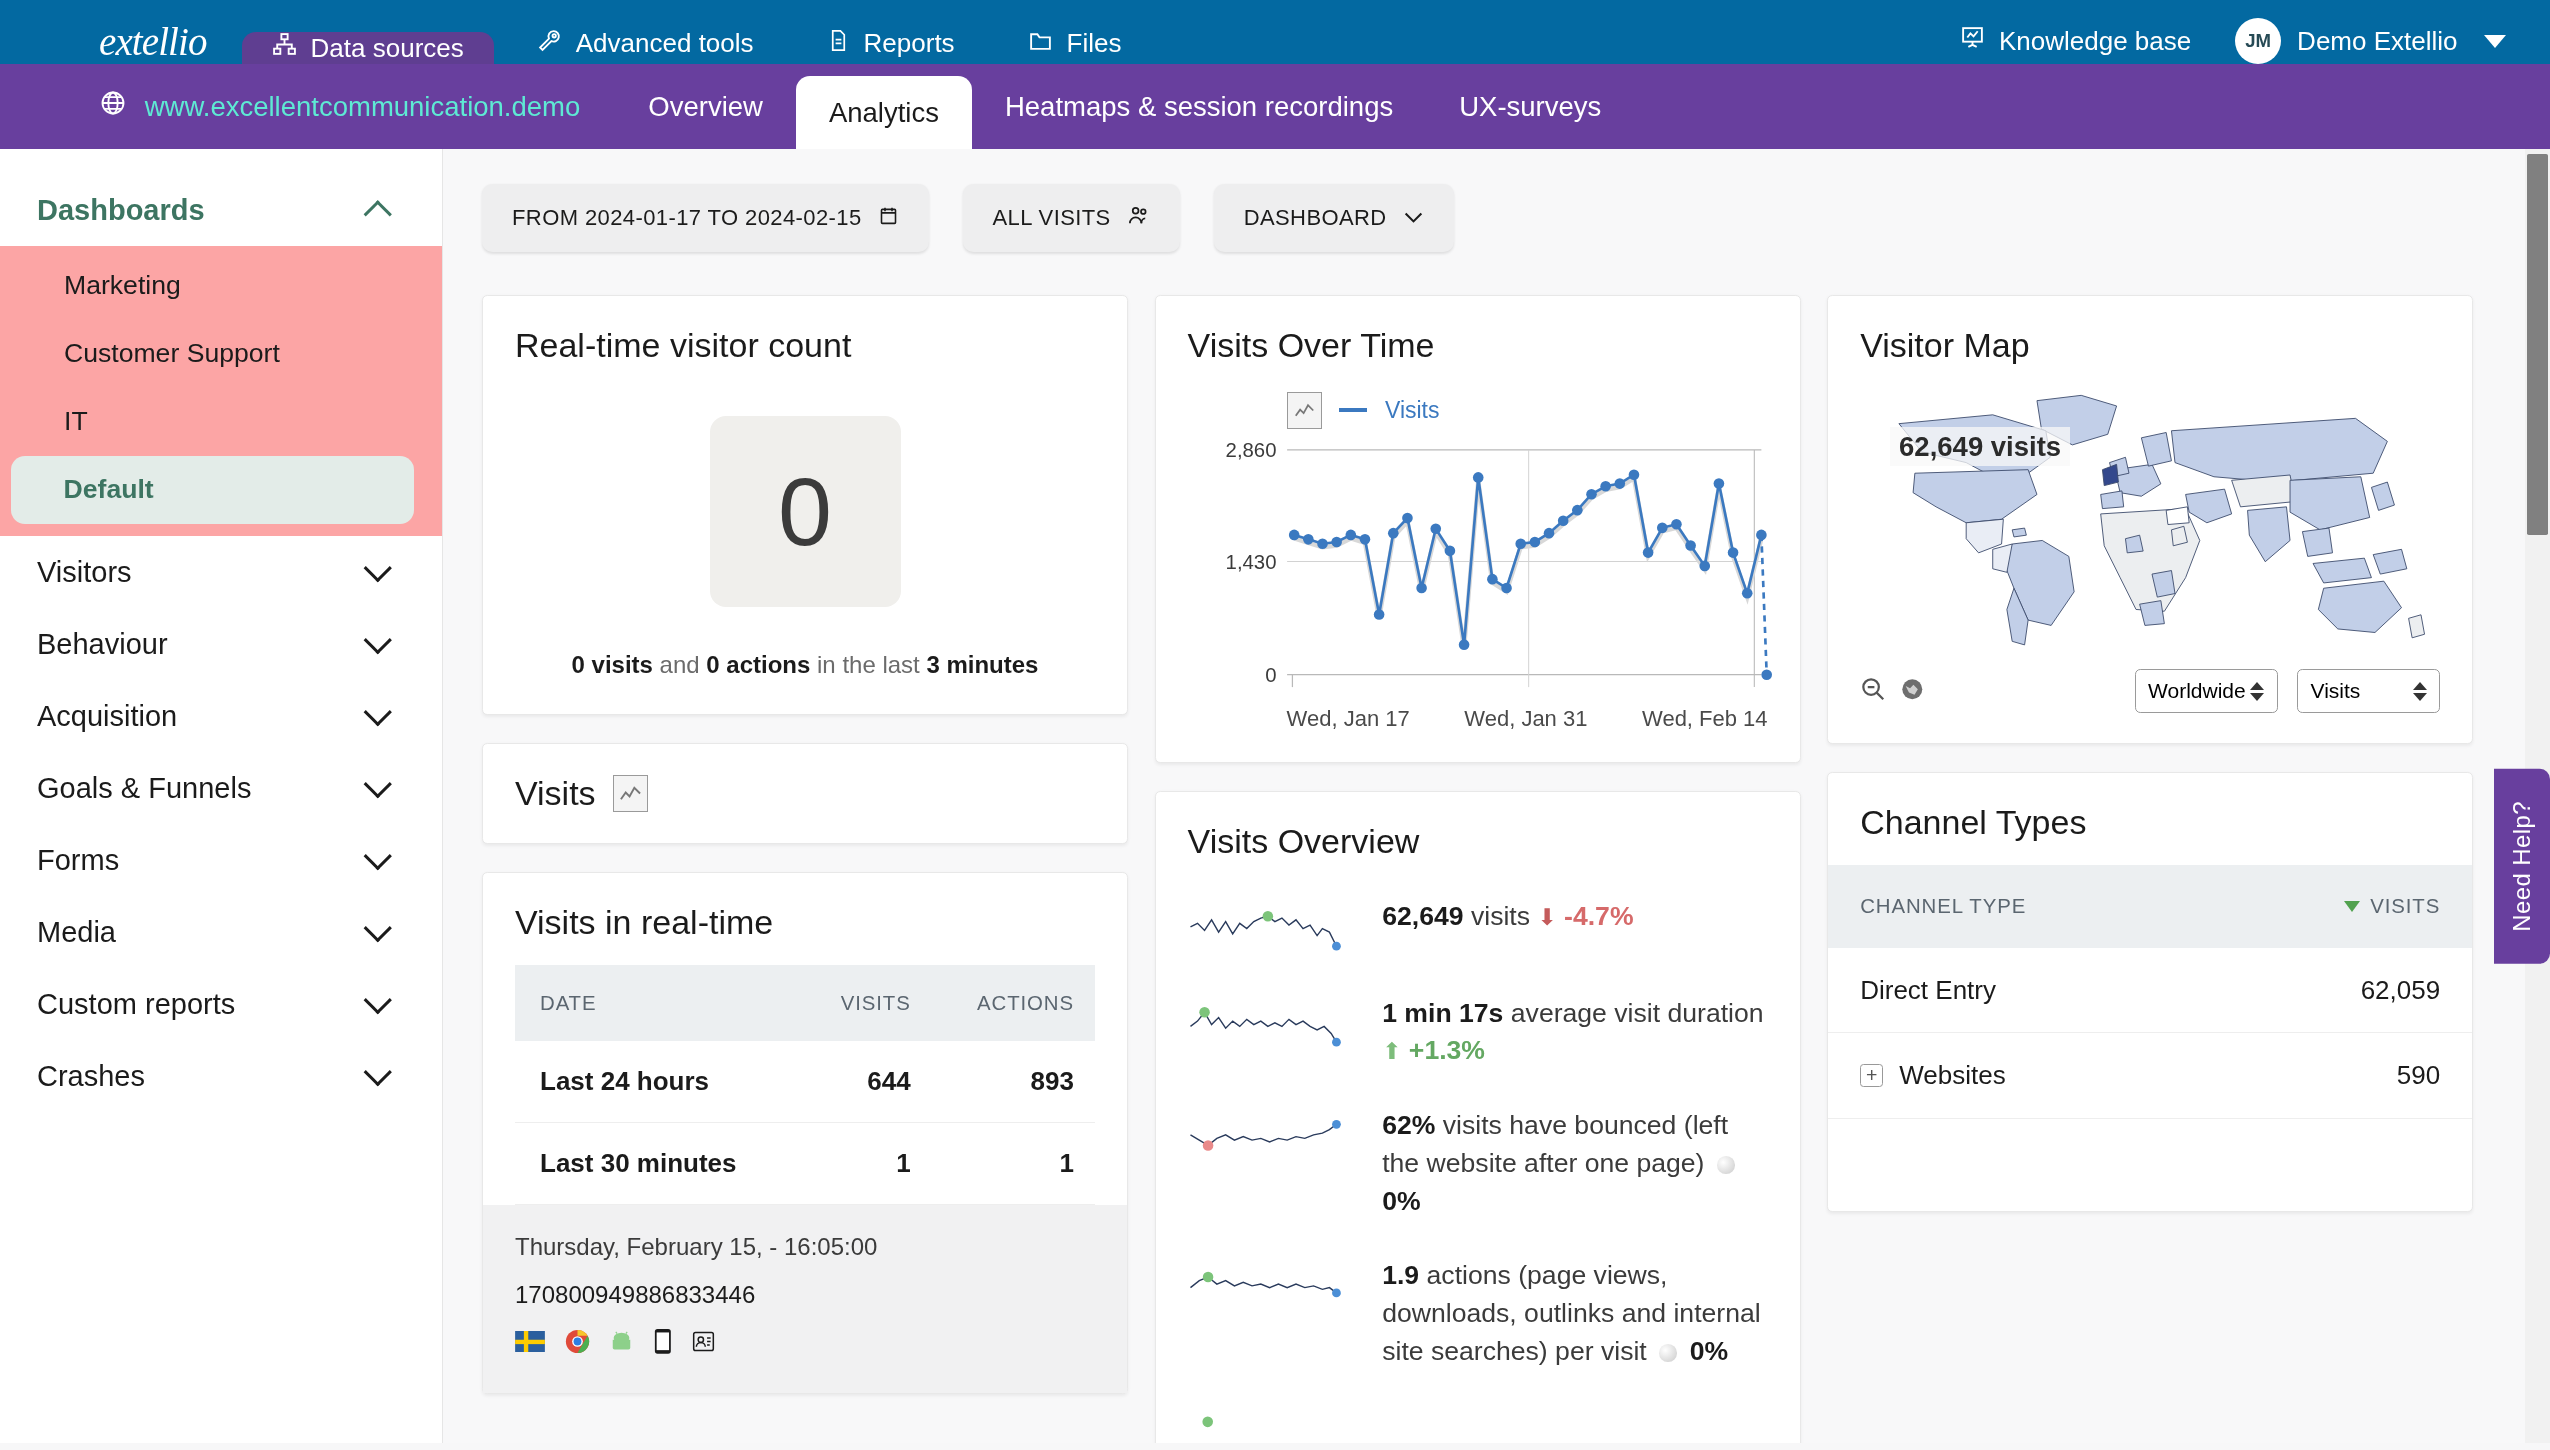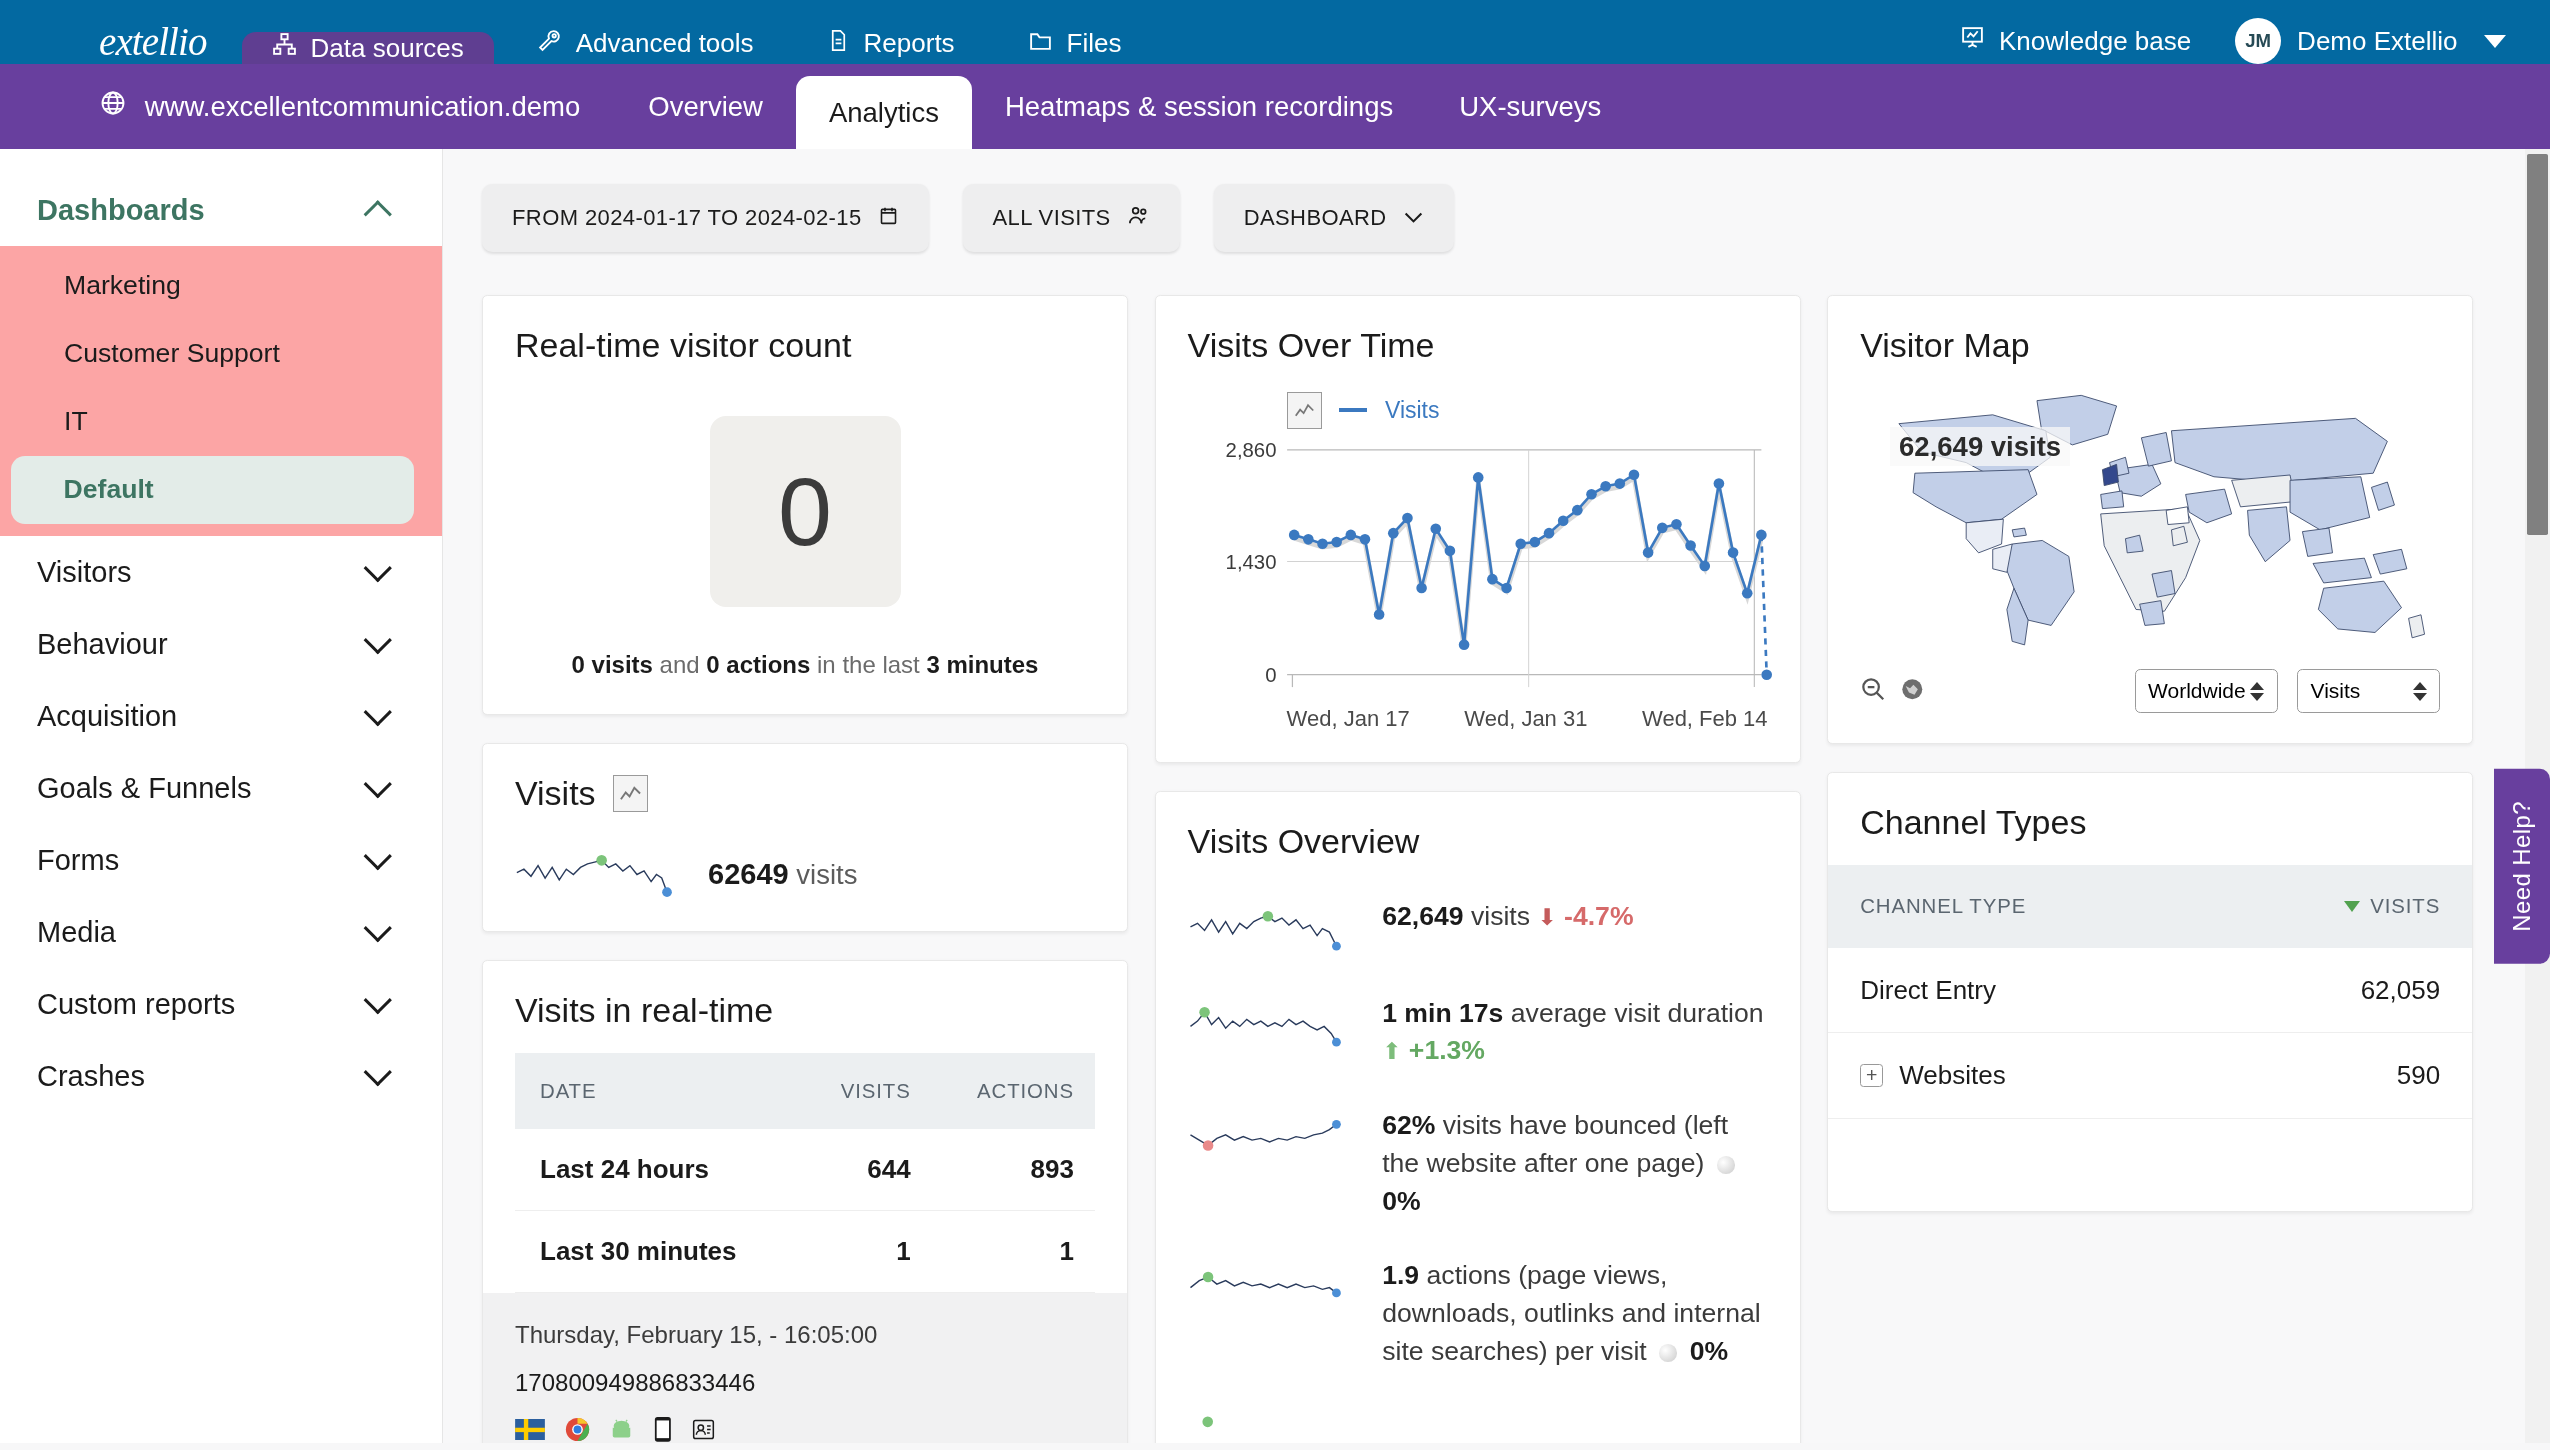--- a/index.html
+++ b/index.html
@@ -62,21 +62,21 @@
 
   
   .subnav {
     height: 85px; background: #683f9e;
     display: flex; align-items: stretch;
     position: relative; z-index: 25;
   }
   .subnav-site {
     display: flex; align-items: center; gap: 17.7px;
     padding-left: 99px; padding-right: 35px;
-    color: #ffffff; font-size: 27.5px;
+    color: #5eead4; font-size: 27.5px;
   }
   .subnav-item {
     display: flex; align-items: center;
     padding: 0 33px; color: #fff; font-size: 27.5px;
     cursor: pointer; white-space: nowrap;
   }
   .subnav-item.active {
     background: #ffffff; color: #1b1b1b;
     border-radius: 14px 14px 0 0;
     margin-top: 12.4px;
@@ -457,31 +457,20 @@
         </div>
 
         <div class="card">
           <div class="card-title">
             <span>Visits</span>
             <span class="legend-icon">
               <svg width="23" height="23" viewBox="0 0 24 24" fill="none" stroke="#777" stroke-width="2">
                   <path d="M2 18l5-7 4 4 5-9 6 6"></path>
                 </svg>
             </span>
-          </div>
-          <div class="visits-row">
-            <svg width="168" height="53" viewBox="0 0 190 60">
-              <polyline fill="none" stroke="#2a3b5c" stroke-width="1.6" points="2,28 10,24 18,32 26,20 34,34 42,22 50,36 58,24 66,30 74,22 82,18 90,16 98,14 106,22 114,18 122,26 130,20 138,30 146,26 154,38 160,30 166,34 172,50"></polyline>
-              <circle cx="98" cy="14" r="6" fill="#7cc47a"></circle>
-              <circle cx="172" cy="50" r="5.5" fill="#4c8fd6"></circle>
-            </svg>
-            <div class="visits-num">
-              <b>62649</b>
-              <span>visits</span>
-            </div>
           </div>
         </div>
 
         <div class="card">
           <div class="card-title">Visits in real-time</div>
           <table class="tbl">
             <thead>
               <tr>
                 <th>DATE</th>
                 <th>VISITS</th>

